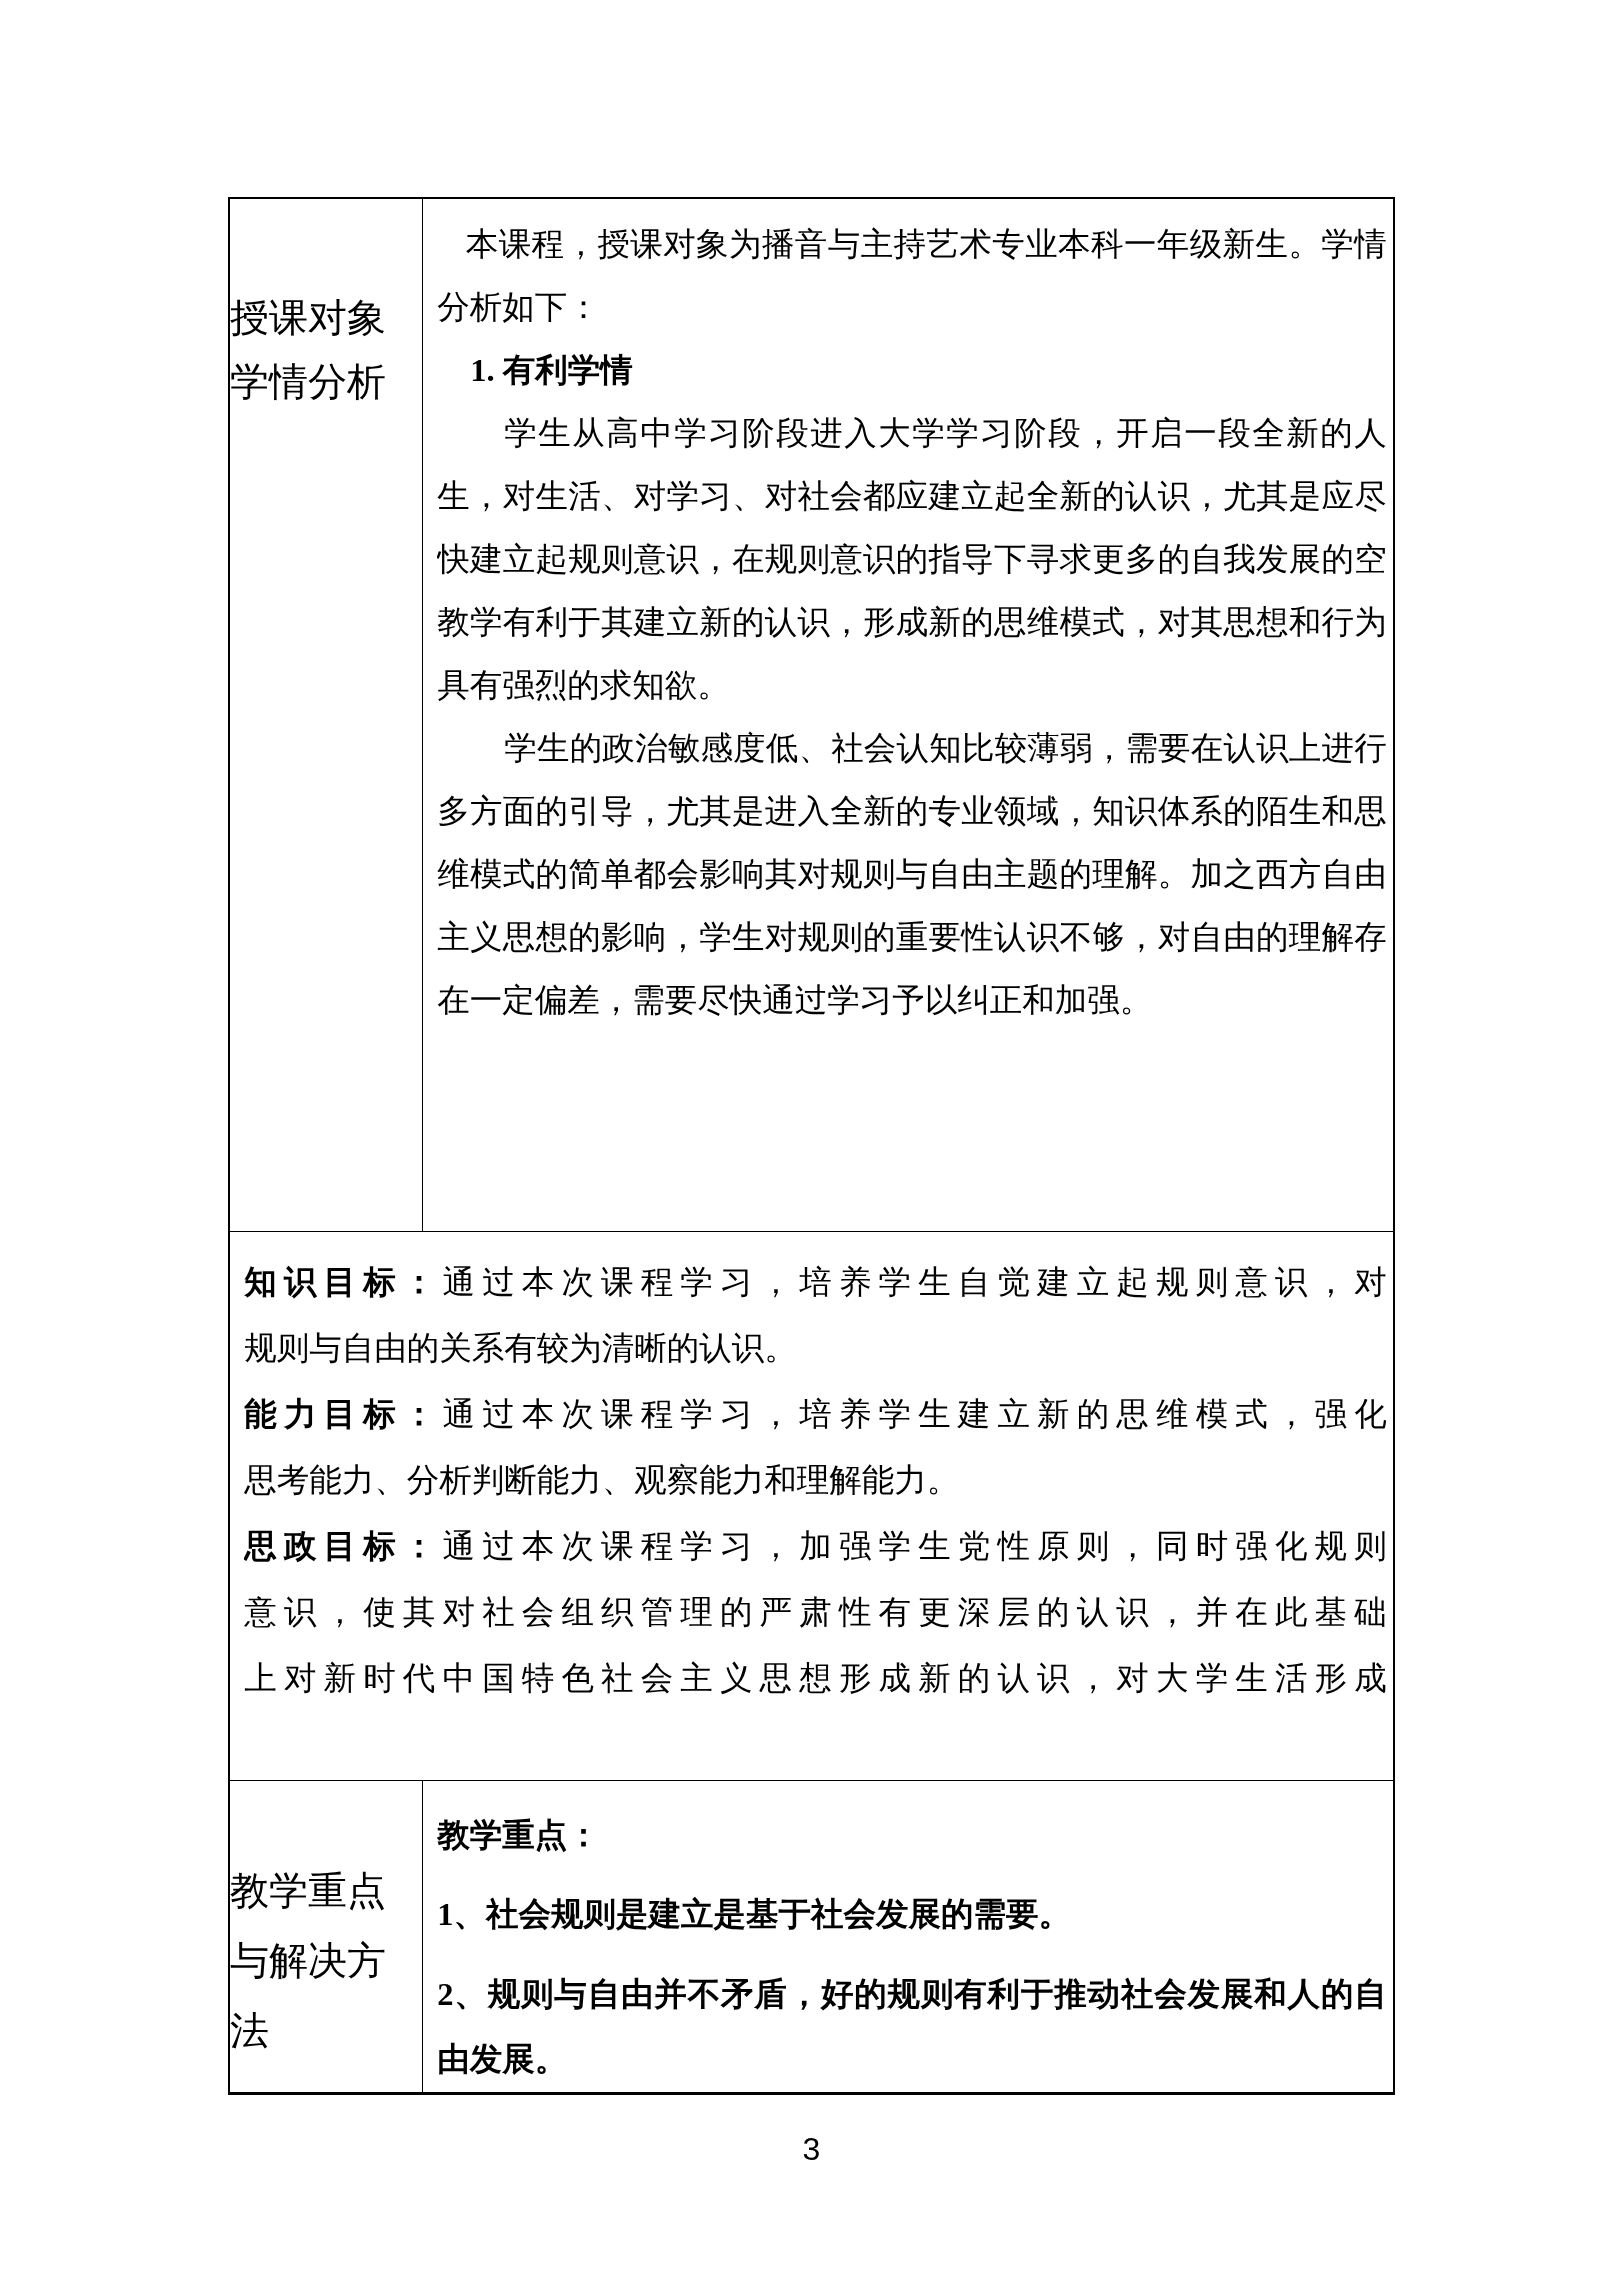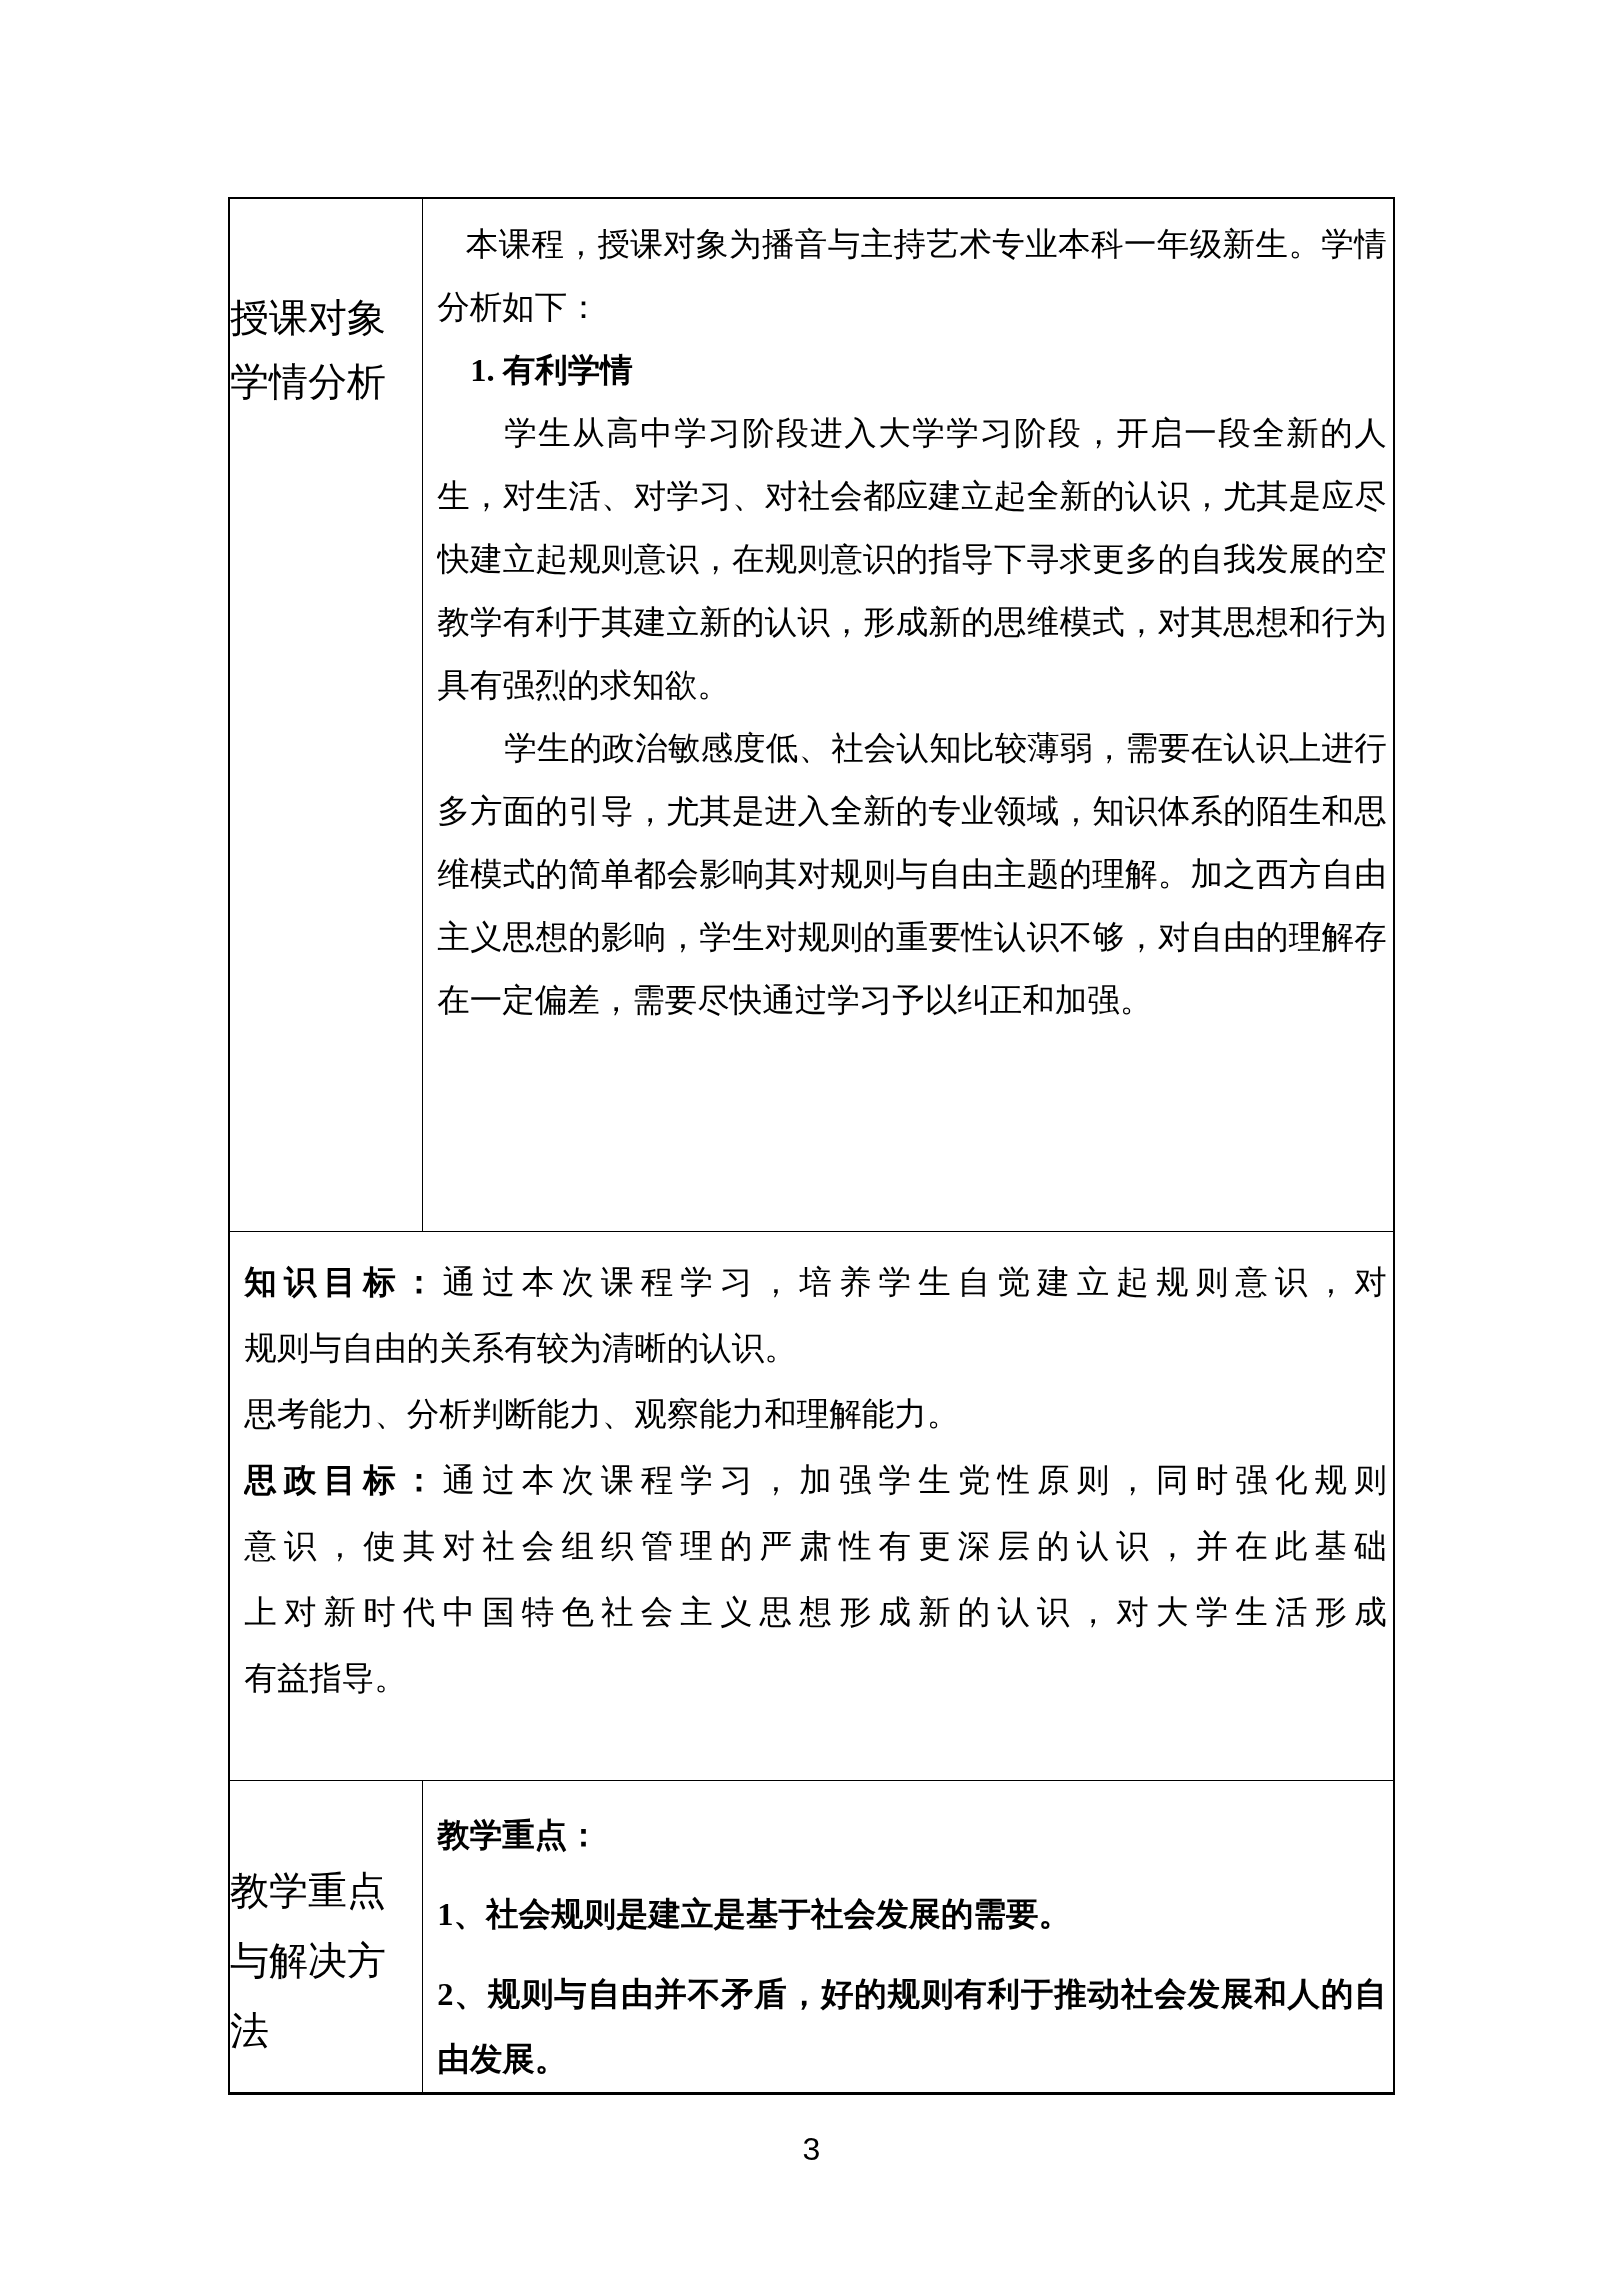--- a/index.html
+++ b/index.html
@@ -92,27 +92,27 @@
         </div>
       </div>
   </div>
   <div class="trow r2">
     <div class="content-cell">
         <div class="para">
           <div class="line"><span class="b">知识目标：</span><span>通过本次课程学习，培养学生自觉建立起规则意识，对</span></div>
           <div class="line end"><span>规则与自由的关系有较为清晰的认识。</span></div>
         </div>
         <div class="para">
+          <div class="line"><span class="b">能力目标：</span><span>通过本次课程学习，培养学生建立新的思维模式，强化</span></div>
           <div class="line end"><span>思考能力、分析判断能力、观察能力和理解能力。</span></div>
         </div>
         <div class="para">
           <div class="line"><span class="b">思政目标：</span><span>通过本次课程学习，加强学生党性原则，同时强化规则</span></div>
           <div class="line"><span>意识，使其对社会组织管理的严肃性有更深层的认识，并在此基础</span></div>
           <div class="line"><span>上对新时代中国特色社会主义思想形成新的认识，对大学生活形成</span></div>
-          <div class="line end"><span>有益指导。</span></div>
         </div>
       </div>
   </div>
   <div class="trow r3">
     <div class="label-cell">
         <div class="label-line">教学重点</div>
         <div class="label-line">与解决方</div>
         <div class="label-line">法</div>
       </div>
     <div class="content-cell">

